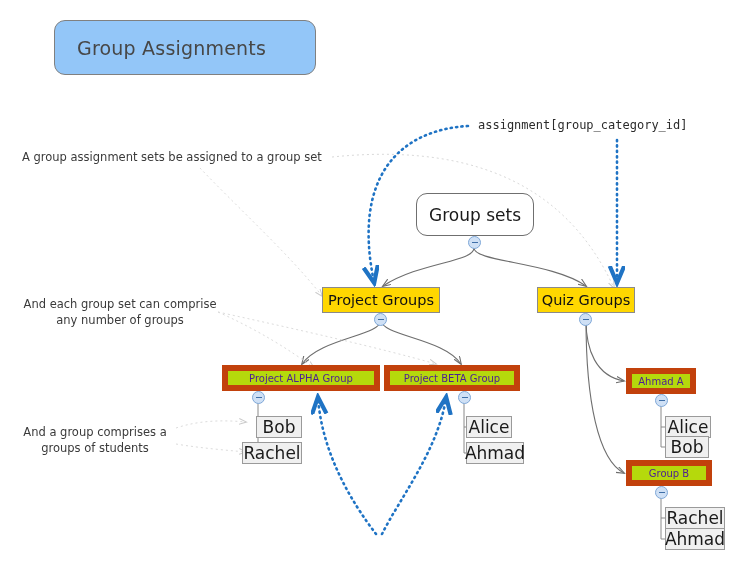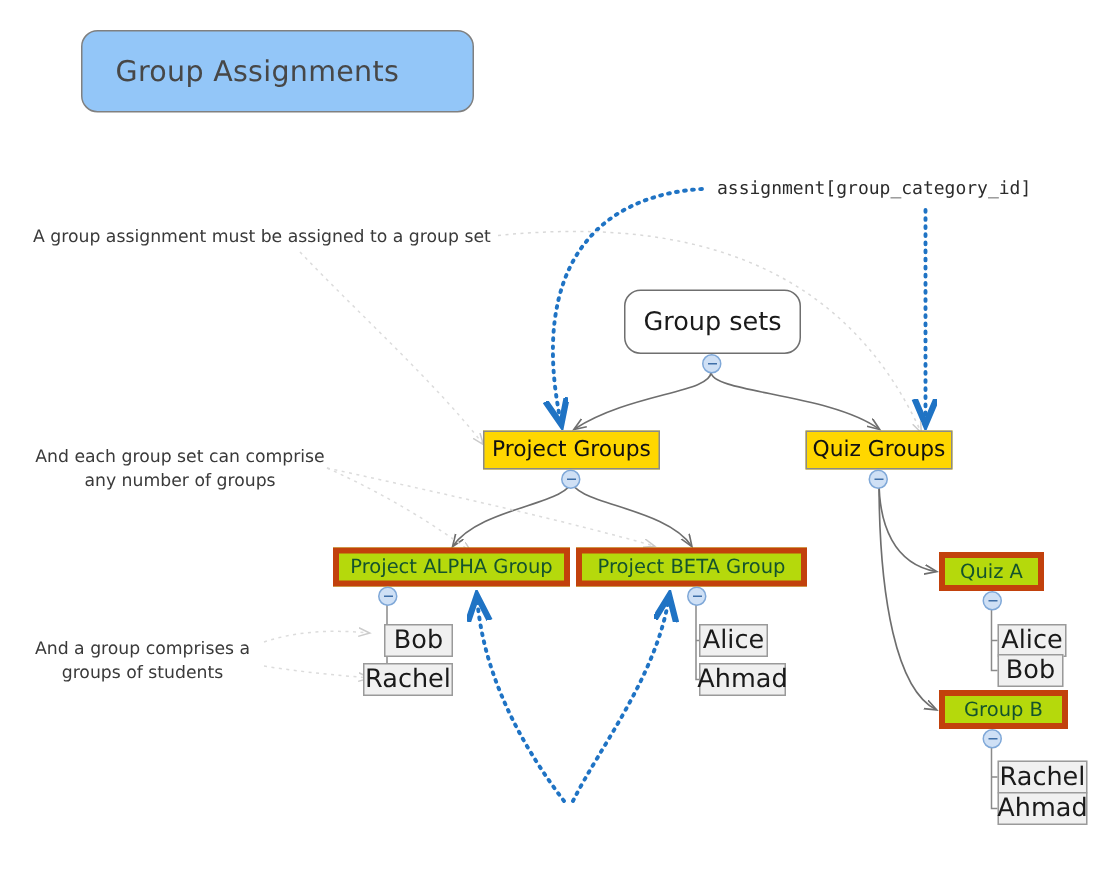--- a/index.html
+++ b/index.html
@@ -66,23 +66,23 @@
     color: #1a1a1a;
   }
   .node-set {
     background: #ffd700;
     border: 1px solid #8a8a8a;
     font-size: 14.5px;
     color: #111111;
   }
   .node-group {
     background: #b5d90c;
-    border: 4px solid #c2410c;
-    font-size: 13px;
-    color: #14532d;
+    border: 6px solid #c2410c;
+    font-size: 10px;
+    color: #4c1d95;
   }
   .node-student {
     background: #f0f0f0;
     border: 1px solid #9a9a9a;
     font-size: 17px;
     color: #1a1a1a;
   }
 
   
   .handle {
@@ -229,27 +229,27 @@
   <div class="node node-set" style="left:537px; top:287px; width:98px; height:26px;">
     <span>Quiz Groups</span>
   </div>
   <div class="handle" style="left:579px; top:313px;"></div>
 
   <div class="node node-group" style="left:222px; top:365px; width:158px; height:26px;">
     <span>Project ALPHA Group</span>
   </div>
   <div class="handle" style="left:252px; top:391px;"></div>
 
-  <div class="node node-group" style="left:384px; top:365px; width:154px; height:26px;justify-content:center;">
+  <div class="node node-group" style="left:384px; top:365px; width:136px; height:26px;justify-content:center;">
     <span>Project BETA Group</span>
   </div>
   <div class="handle" style="left:458px; top:391px;"></div>
 
   <div class="node node-group" style="left:626px; top:368px; width:70px; height:26px;">
-    <span>Quiz A</span>
+    <span>Ahmad A</span>
   </div>
   <div class="handle" style="left:655px; top:394px;"></div>
 
   <div class="node node-group" style="left:626px; top:460px; width:86px; height:26px;">
     <span>Group B</span>
   </div>
   <div class="handle" style="left:655px; top:486px;"></div>
 
   <div class="node node-student" style="left:256px; top:416px; width:46px; height:22px;">
     <span>Bob</span>
@@ -273,21 +273,21 @@
   </div>
 
   <div class="node node-student" style="left:665px; top:507px; width:60px; height:22px;">
     <span>Rachel</span>
   </div>
   <div class="node node-student" style="left:665px; top:528px; width:60px; height:22px;">
     <span>Ahmad</span>
   </div>
 
   <div class="annot" style="left:22px; top:149px;">
-    <span>A group assignment must be assigned to a group set</span>
+    <span>A group assignment sets be assigned to a group set</span>
   </div>
 
   <div class="annot center" style="left:22px; top:296px; width:196px;">
     <div>And each group set can comprise</div>
     <div>any number of groups</div>
   </div>
 
   <div class="annot center" style="left:14px; top:424px; width:162px;">
     <div>And a group comprises a</div>
     <div>groups of students</div>

